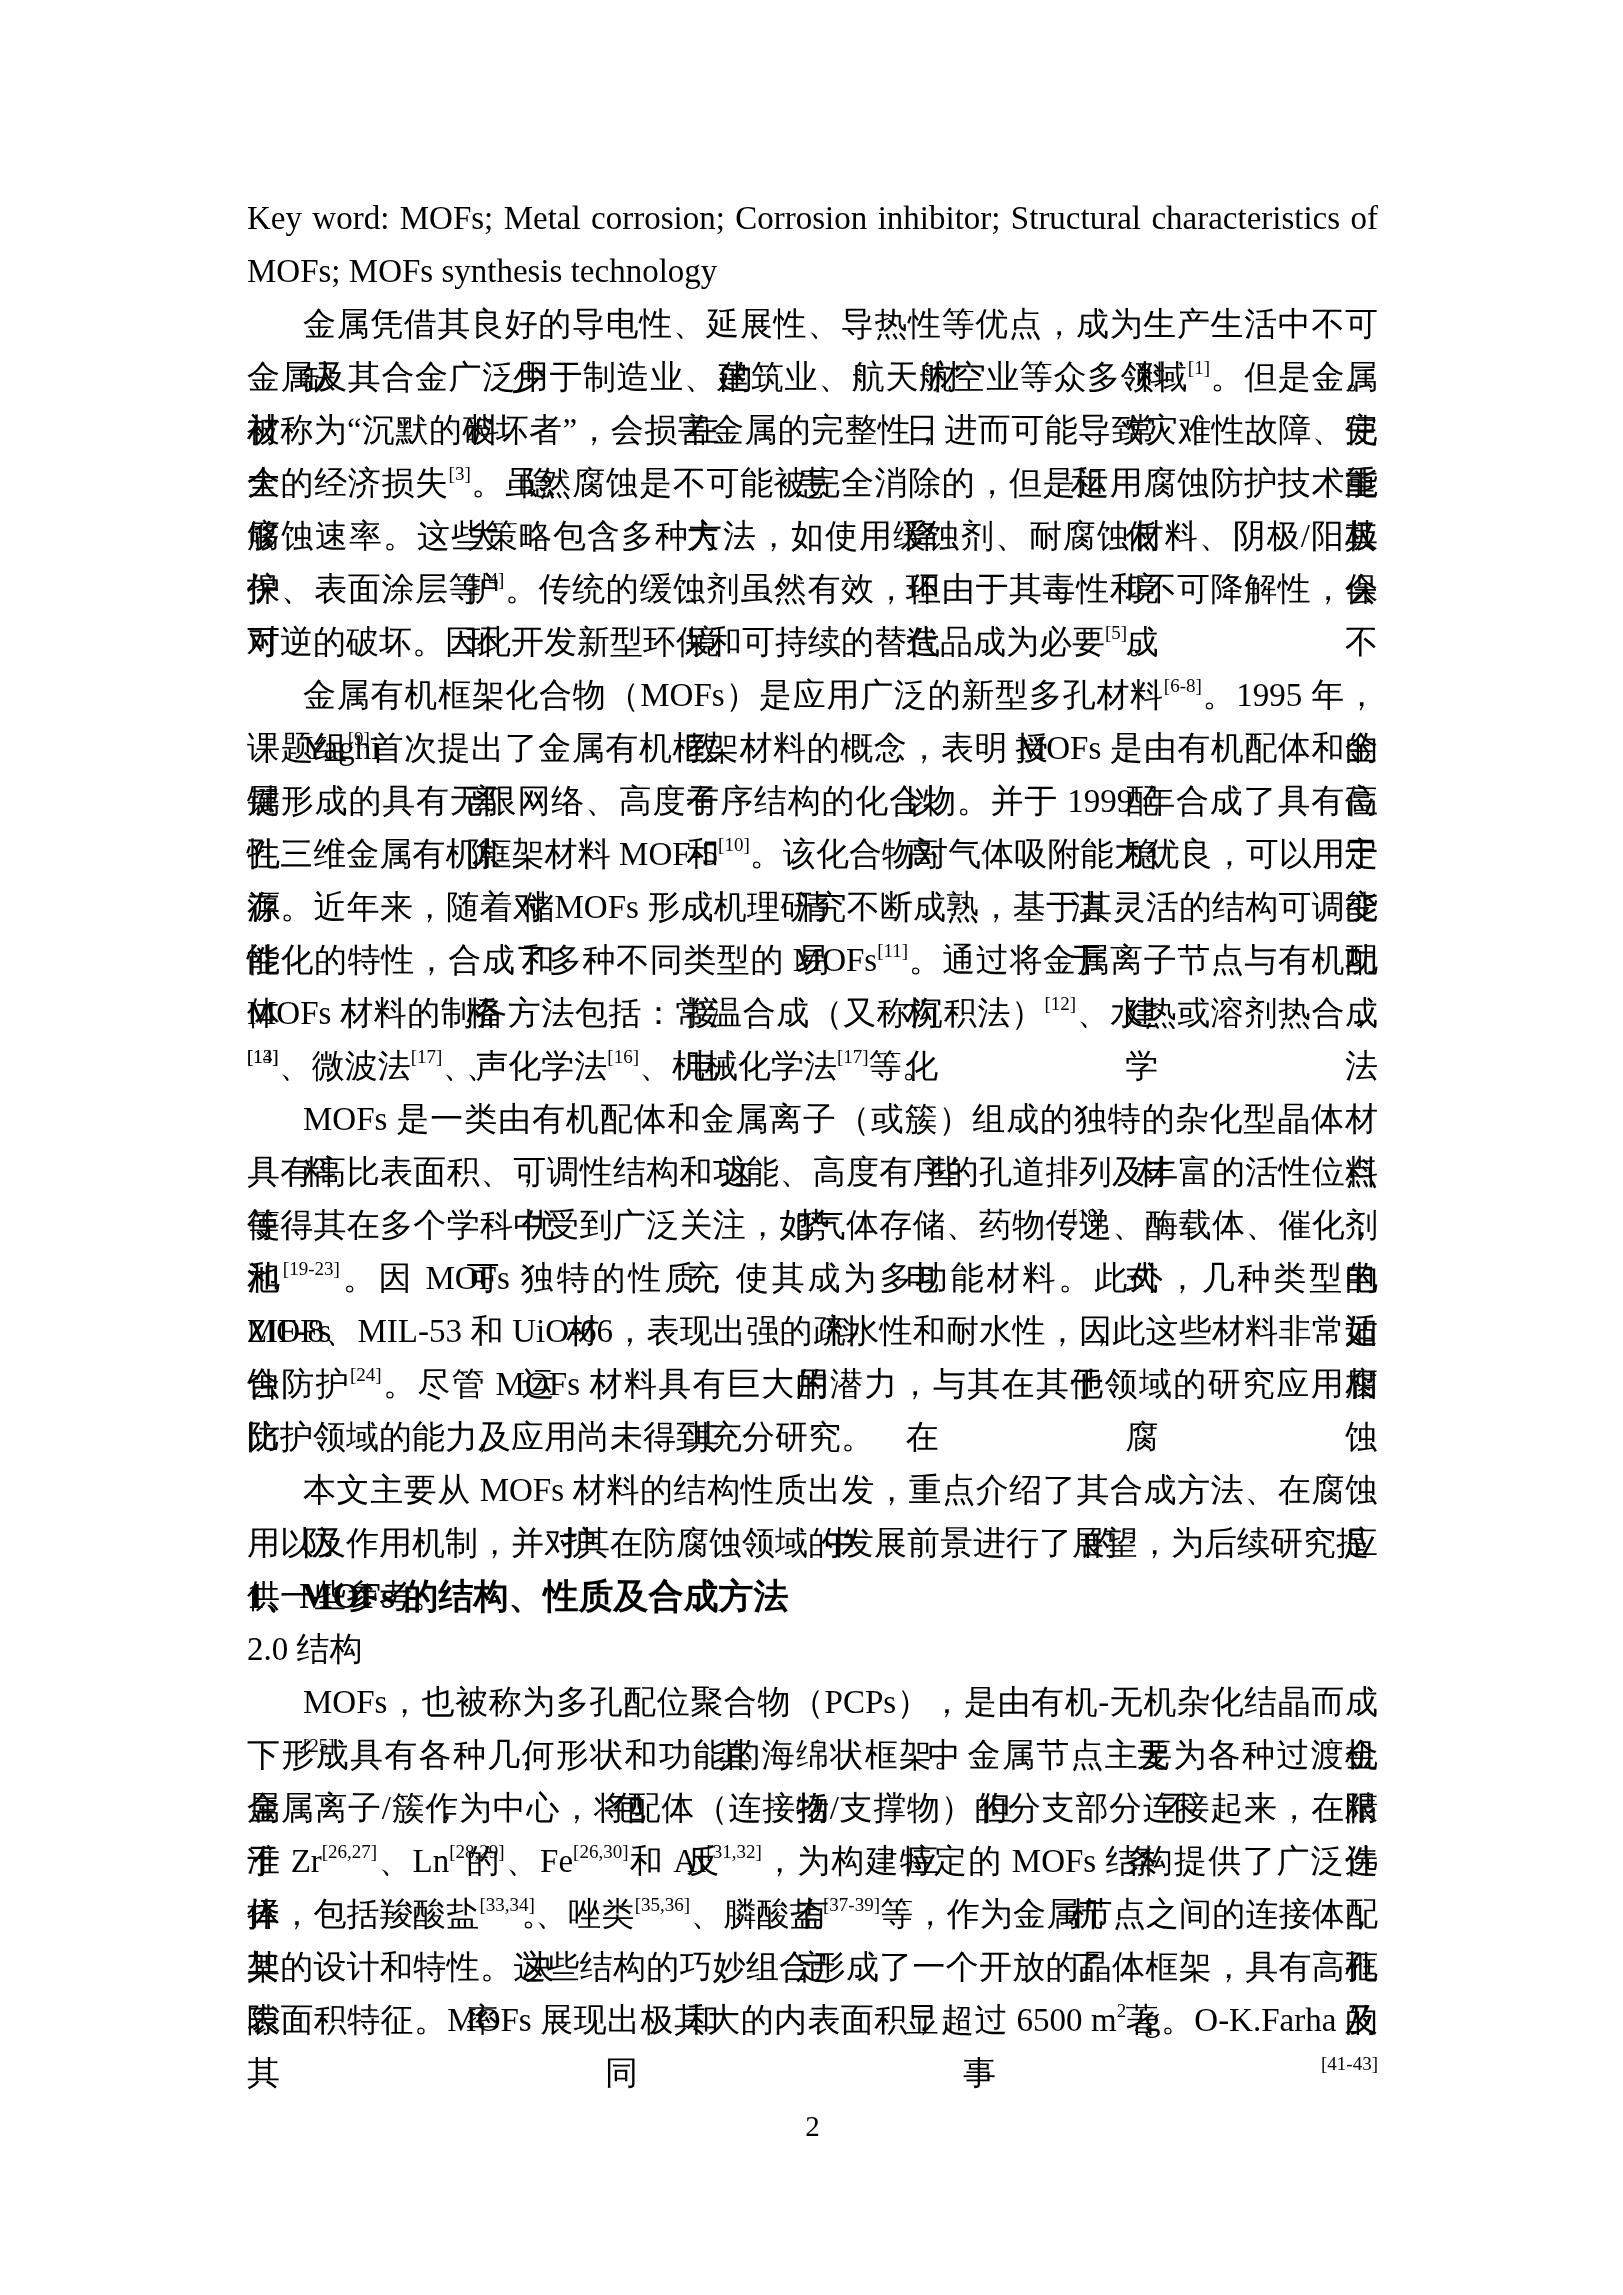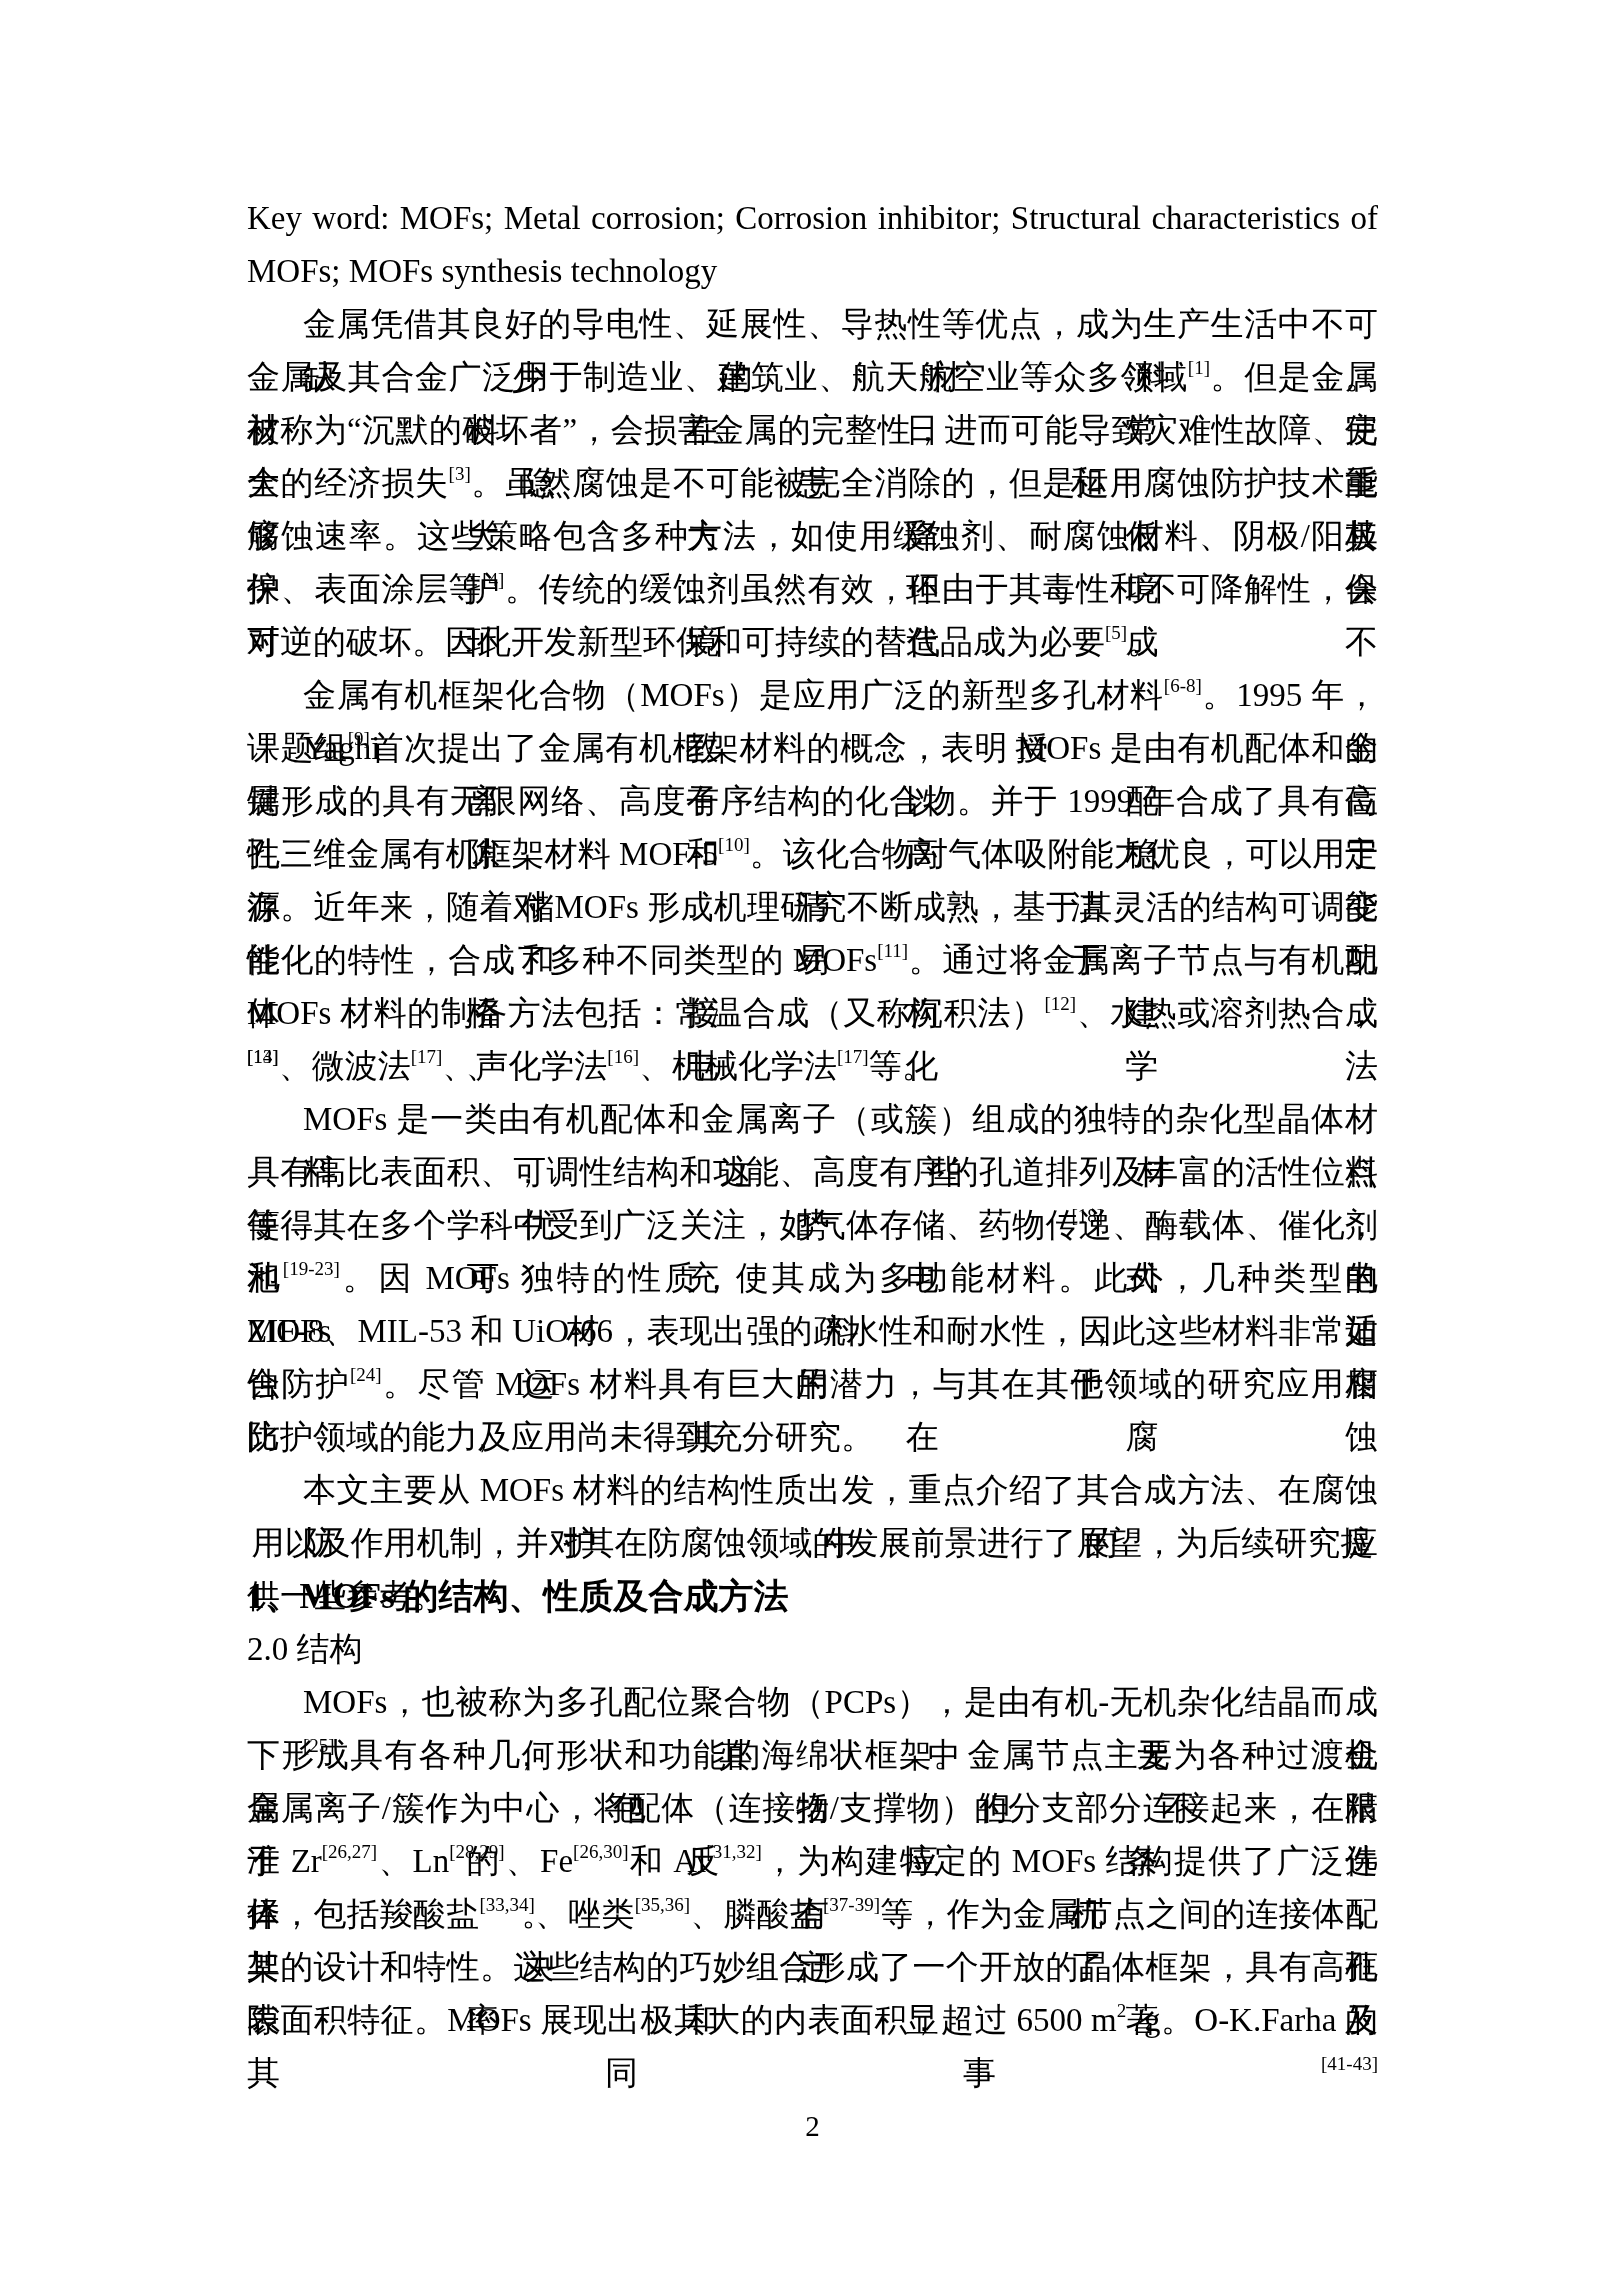--- a/index.html
+++ b/index.html
@@ -10,21 +10,21 @@
     overflow:hidden;
   }
   .textblock{
     position:absolute;left:247px;top:192px;width:1131px;
   }
   .line{
     height:53px;line-height:53px;font-size:33px;
     white-space:normal;
   }
   .line.justify{text-align:justify;text-align-last:justify;}
-  .line.left{text-align:center;text-align-last:left;}
+  .line.left{text-align:left;text-align-last:left;}
   .line.indent{padding-left:56px;}
   section.heading .line{font-weight:bold;font-size:35px;}
   section.subheading .line{font-size:33px;}
   .cite{
     font-size:19px;vertical-align:13.7px;line-height:0;
   }
   .pageno{
     position:absolute;left:247px;top:2100px;width:1131px;height:53px;
     line-height:53px;text-align:center;font-size:29px;
   }

